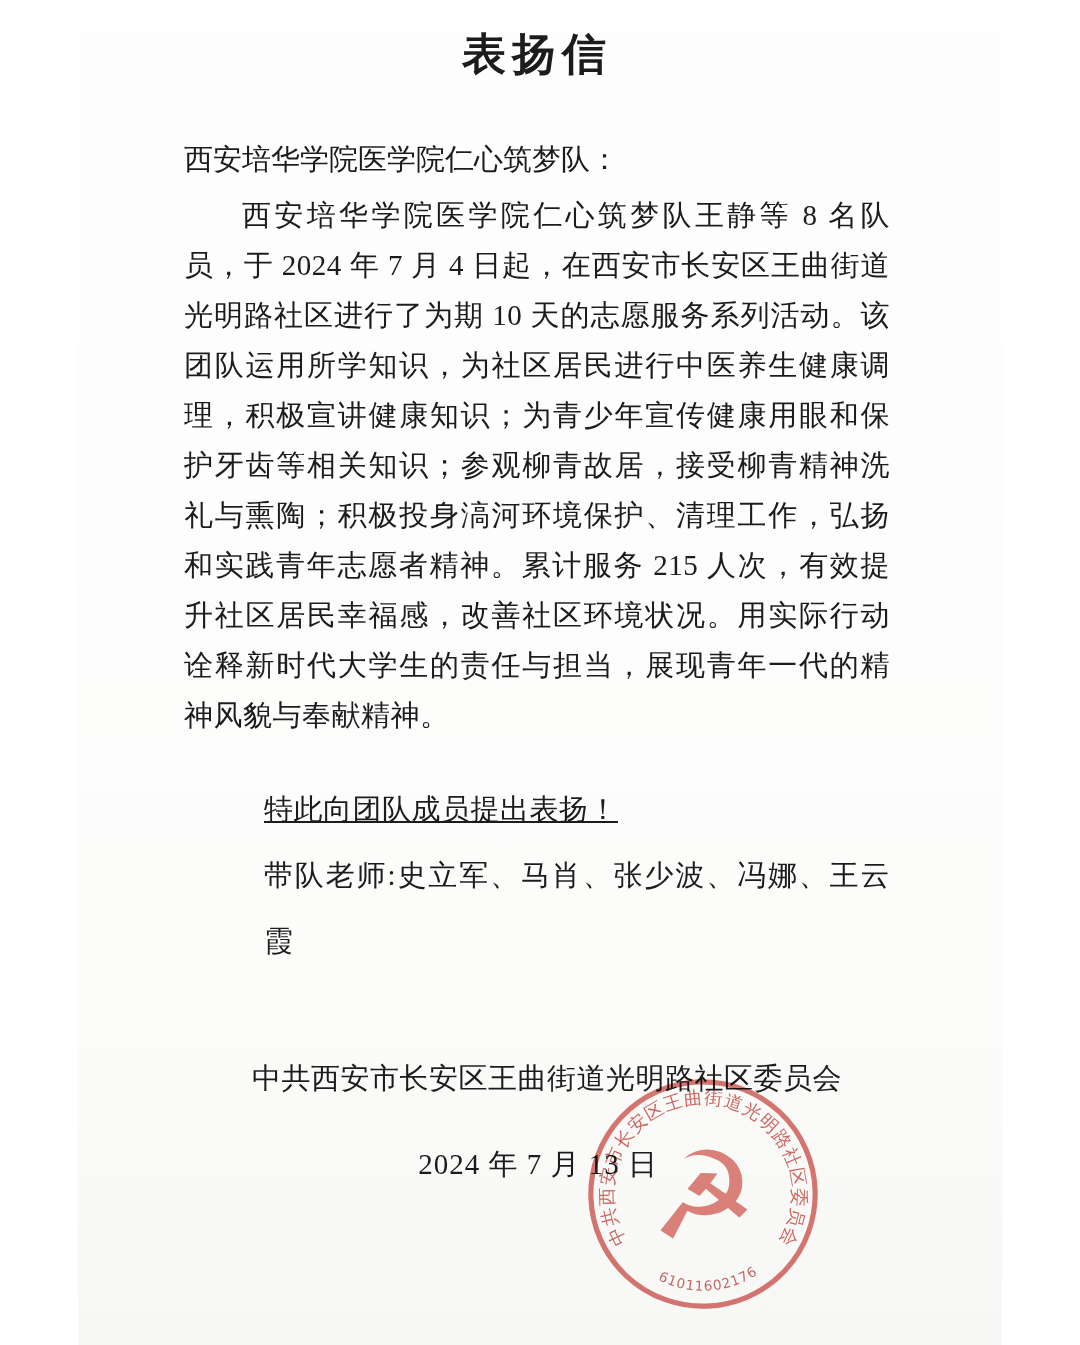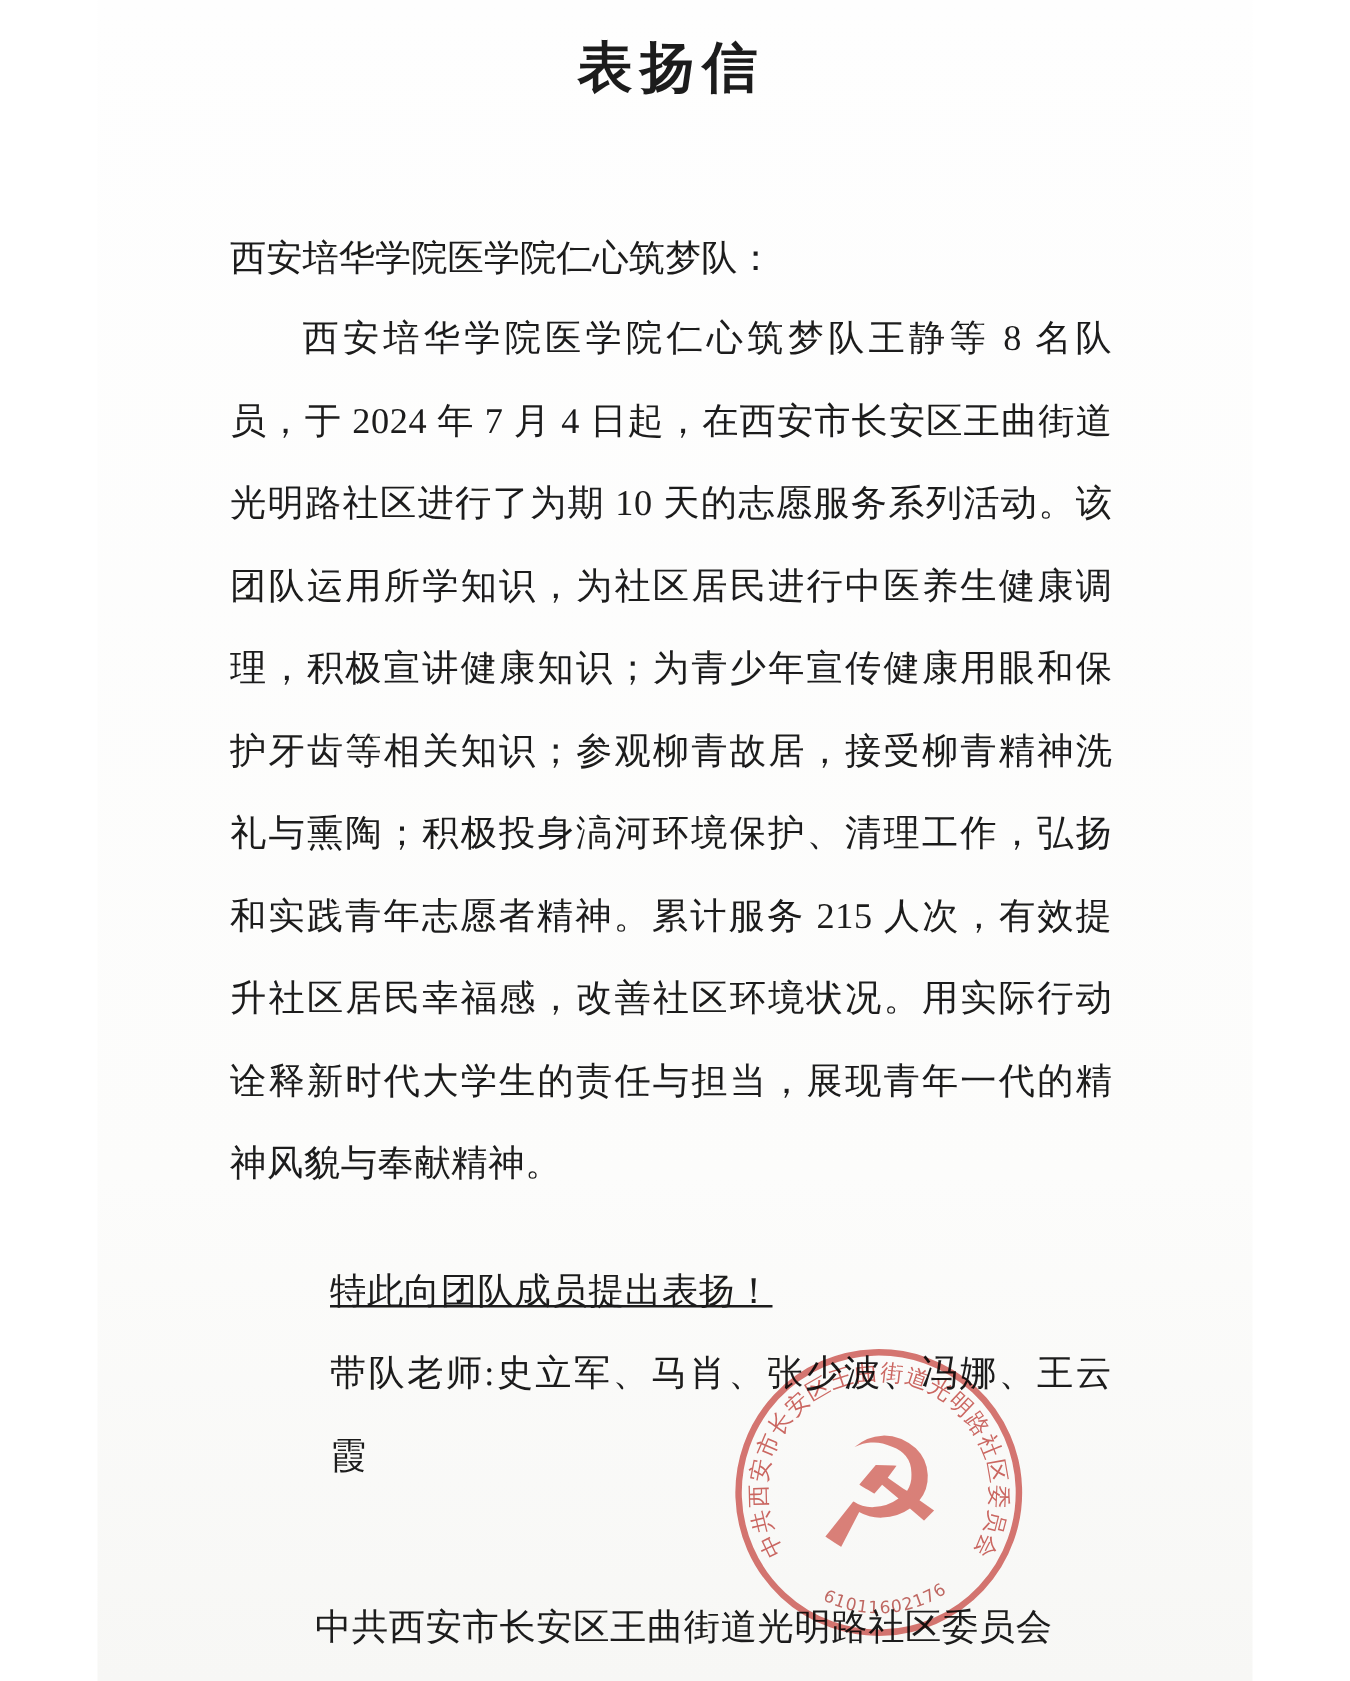--- a/index.html
+++ b/index.html
@@ -23,28 +23,28 @@
   .title {
     margin: 0;
     padding-top: 8px;
     text-align: center;
     font-size: 44px;
     font-weight: 700;
     letter-spacing: 6px;
     line-height: 54px;
   }
   .salutation {
-    margin-top: 104px;
+    margin-top: 56px;
     font-size: 29px;
     line-height: 42px;
   }
   .body-paragraph {
     margin-top: 10px;
     font-size: 29px;
-    line-height: 66px;
+    line-height: 50px;
     text-align: justify;
     text-indent: 2em;
     letter-spacing: 0.5px;
   }
   .indent-block {
     margin-left: 80px;
     font-size: 29px;
     line-height: 66px;
     text-align: justify;
     letter-spacing: 0.5px;

